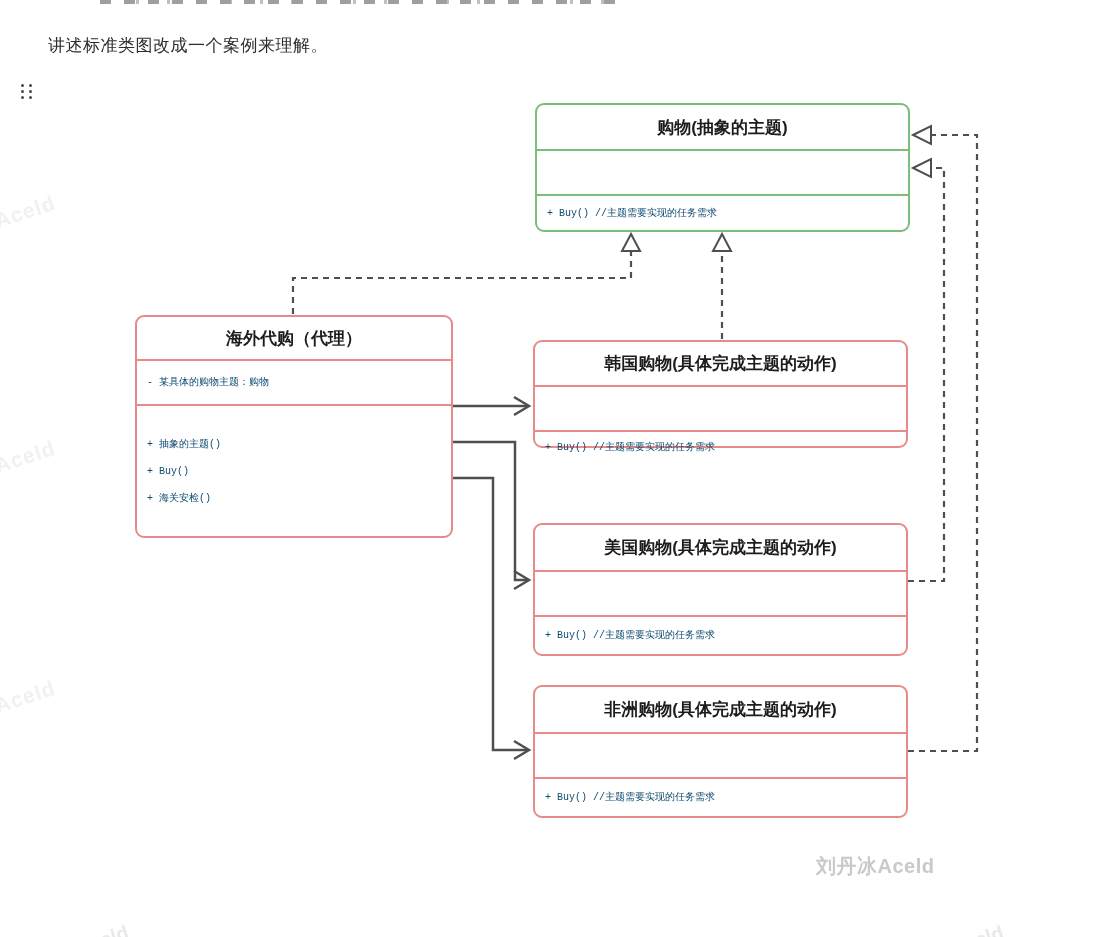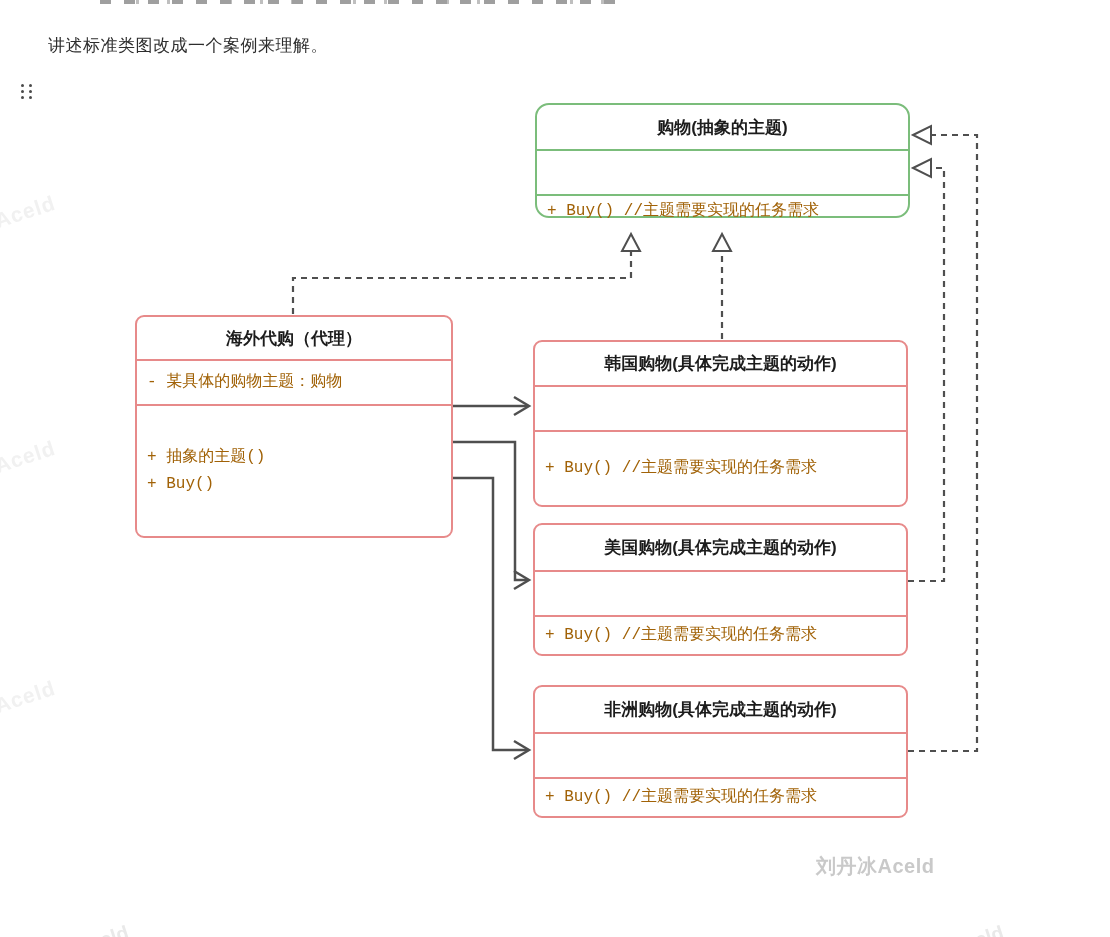--- a/index.html
+++ b/index.html
@@ -58,21 +58,21 @@
   .uml-attrs{
     border-bottom:2px solid var(--c);flex:0 0 auto;
     display:flex;align-items:center;padding:10px 10px;box-sizing:border-box;
   }
   .uml-methods{
     flex:1 1 auto;display:flex;flex-direction:column;justify-content:center;
     padding:2px 10px;box-sizing:border-box;
   }
   .code-line{
     font-family:"Liberation Mono","DejaVu Sans Mono",monospace;
-    font-size:16px;color:#a16207;line-height:27px;white-space:pre;
+    font-size:10px;color:#0c4a6e;line-height:27px;white-space:pre;
   }
   
   .connectors{position:absolute;left:0;top:0;pointer-events:none;}
 </style>
 </head>
 <body>
 
 <div class="clipped-top"></div>
 
 <div class="heading">讲述标准类图改成一个案例来理解。</div>
@@ -108,40 +108,41 @@
   <g stroke="#4f4f4f" stroke-width="2.5" fill="none">
     <path d="M453,406 H527"></path>
     <path d="M453,442 H515 V580 H527"></path>
     <path d="M453,478 H493 V750 H527"></path>
     <polyline points="514,397 529,406 514,415"></polyline>
     <polyline points="514,571 529,580 514,589"></polyline>
     <polyline points="514,741 529,750 514,759"></polyline>
   </g>
 </svg>
 
-<div class="uml-box green" style="left:535px;top:103px;width:375px;height:115px;border-radius:14px;">
+<div class="uml-box green" style="left:535px;top:103px;width:375px;height:129px;">
   <div class="uml-title" style="height:44px">购物(抽象的主题)</div>
   <div class="uml-attrs" style="height:45px"></div>
   <div class="uml-methods">
     <div class="code-line">+ Buy() //主题需要实现的任务需求</div>
   </div>
 </div>
 
 <div class="uml-box red" style="left:135px;top:315px;width:318px;height:223px;">
   <div class="uml-title" style="height:42px">海外代购（代理）</div>
   <div class="uml-attrs" style="height:45px">
     <div class="code-line">- 某具体的购物主题：购物</div>
   </div>
   <div class="uml-methods">
     <div class="code-line">+ 抽象的主题()</div>
     <div class="code-line">+ Buy()</div>
+    <div class="code-line">+ 海关安检()</div>
   </div>
 </div>
 
-<div class="uml-box red" style="left:533px;top:340px;width:375px;height:167px;">
+<div class="uml-box red" style="left:533px;top:340px;width:375px;height:108px;">
   <div class="uml-title" style="height:43px">韩国购物(具体完成主题的动作)</div>
   <div class="uml-attrs" style="height:45px"></div>
   <div class="uml-methods">
     <div class="code-line">+ Buy() //主题需要实现的任务需求</div>
   </div>
 </div>
 
 <div class="uml-box red" style="left:533px;top:515px;width:375px;height:133px;margin-top:8px;">
   <div class="uml-title" style="height:45px">美国购物(具体完成主题的动作)</div>
   <div class="uml-attrs" style="height:45px"></div>

